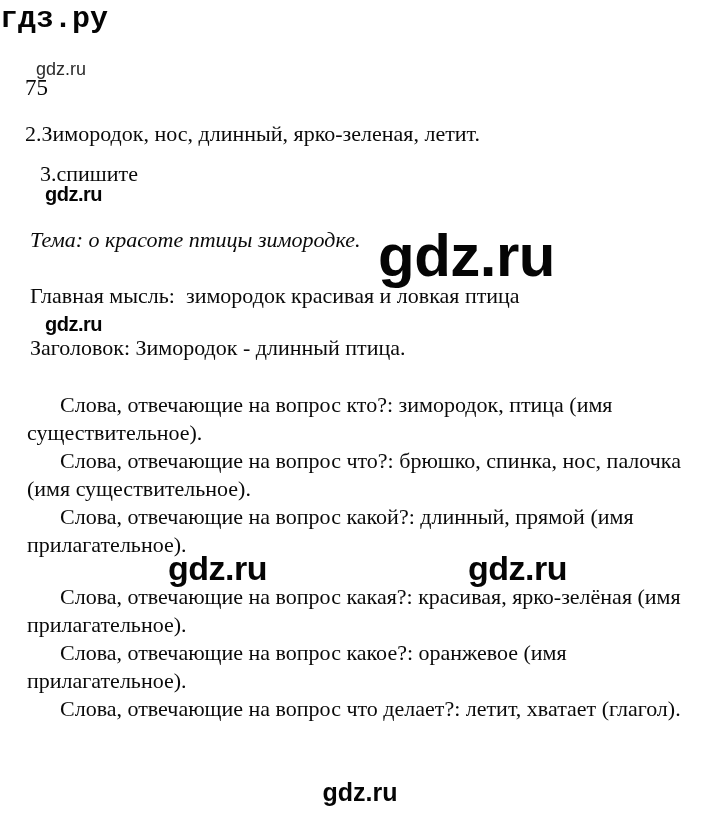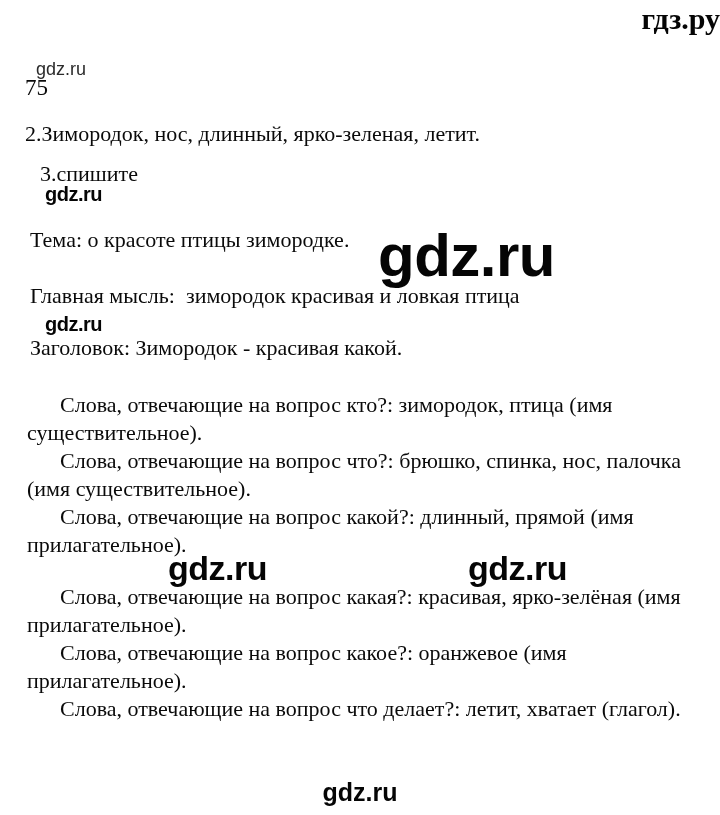--- a/index.html
+++ b/index.html
@@ -20,22 +20,22 @@
     font-weight: 700;
     color: #050505;
     line-height: 1;
     letter-spacing: -0.5px;
     white-space: nowrap;
   }
   .wm-plain { font-weight: 400; letter-spacing: 0; color: #2a2a2a; }
 
   .site-header {
     left: 0; top: 4px; width: 720px;
-    text-align: right;
-    font-family: Liberation Serif, serif;
+    text-align: left;
+    font-family: Liberation Mono, monospace;
     font-weight: 700;
     font-size: 30px;
     line-height: 1;
     color: #050505;
   }
   .page-footer {
     left: 0; top: 779px; width: 720px;
     text-align: center;
     font-family: "Liberation Sans", sans-serif;
     font-weight: 700;
@@ -66,29 +66,29 @@
   <div class="abs site-header">гдз.ру</div>
 
   <div class="abs num" style="left:25px; top:43px;margin-top:32px;">75</div>
   <div class="abs wm wm-plain" style="left:36px; top:60px; font-size:18px;">gdz.ru</div>
 
   <div class="abs line" style="left:25px; top:121px;">2.Зимородок, нос, длинный, ярко-зеленая, летит.</div>
   <div class="abs line" style="left:40px; top:161px;">3.спишите</div>
 
   <div class="abs wm" style="left:45px; top:184px; font-size:20px;">gdz.ru</div>
 
-  <div class="abs line" style="left:30px; top:227px;">Тема: о красоте птицы зимородке.</div>
+  <div class="abs line" style="left:30px; top:227px;font-style:italic;">Тема: о красоте птицы зимородке.</div>
 
   <div class="abs wm" style="left:378px; top:226px; font-size:60px;">gdz.ru</div>
 
   <div class="abs line" style="left:30px; top:283px;">Главная мысль:  зимородок красивая и ловкая птица</div>
 
   <div class="abs wm" style="left:45px; top:314px; font-size:20px;">gdz.ru</div>
 
-  <div class="abs line" style="left:30px; top:335px;">Заголовок: Зимородок - красивая какой.</div>
+  <div class="abs line" style="left:30px; top:335px;">Заголовок: Зимородок - длинный птица.</div>
 
   <div class="abs para" style="left:27px; top:391px;">Слова, отвечающие на вопрос кто?: зимородок, птица (имя существительное).</div>
   <div class="abs para" style="left:27px; top:447px;">Слова, отвечающие на вопрос что?: брюшко, спинка, нос, палочка (имя существительное).</div>
   <div class="abs para" style="left:27px; top:503px;">Слова, отвечающие на вопрос какой?: длинный, прямой (имя прилагательное).</div>
 
   <div class="abs wm" style="left:168px; top:551px; font-size:34px;">gdz.ru</div>
   <div class="abs wm" style="left:468px; top:551px; font-size:34px;">gdz.ru</div>
 
   <div class="abs para" style="left:27px; top:583px;">Слова, отвечающие на вопрос какая?: красивая, ярко-зелёная (имя прилагательное).</div>
   <div class="abs para" style="left:27px; top:639px;">Слова, отвечающие на вопрос какое?: оранжевое (имя прилагательное).</div>

